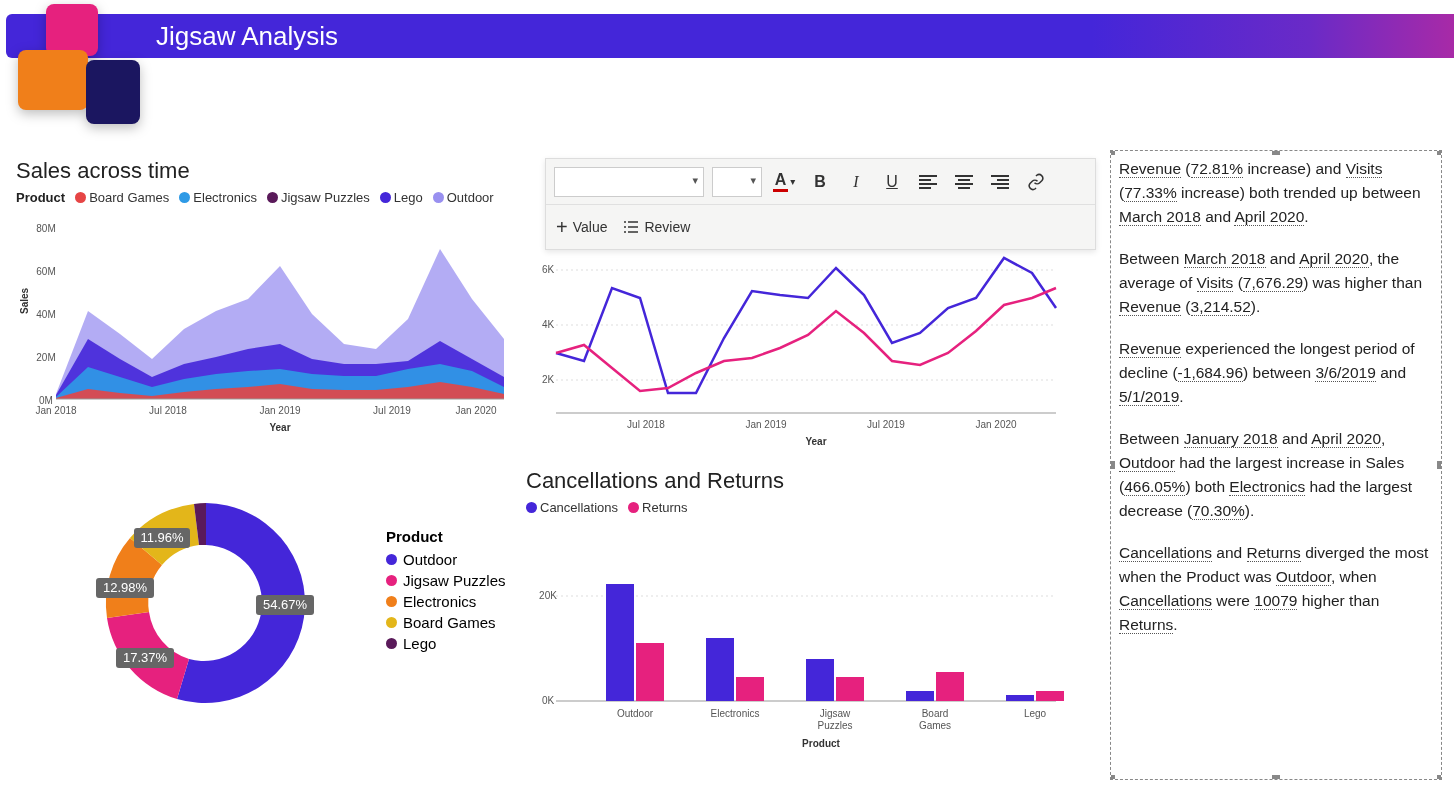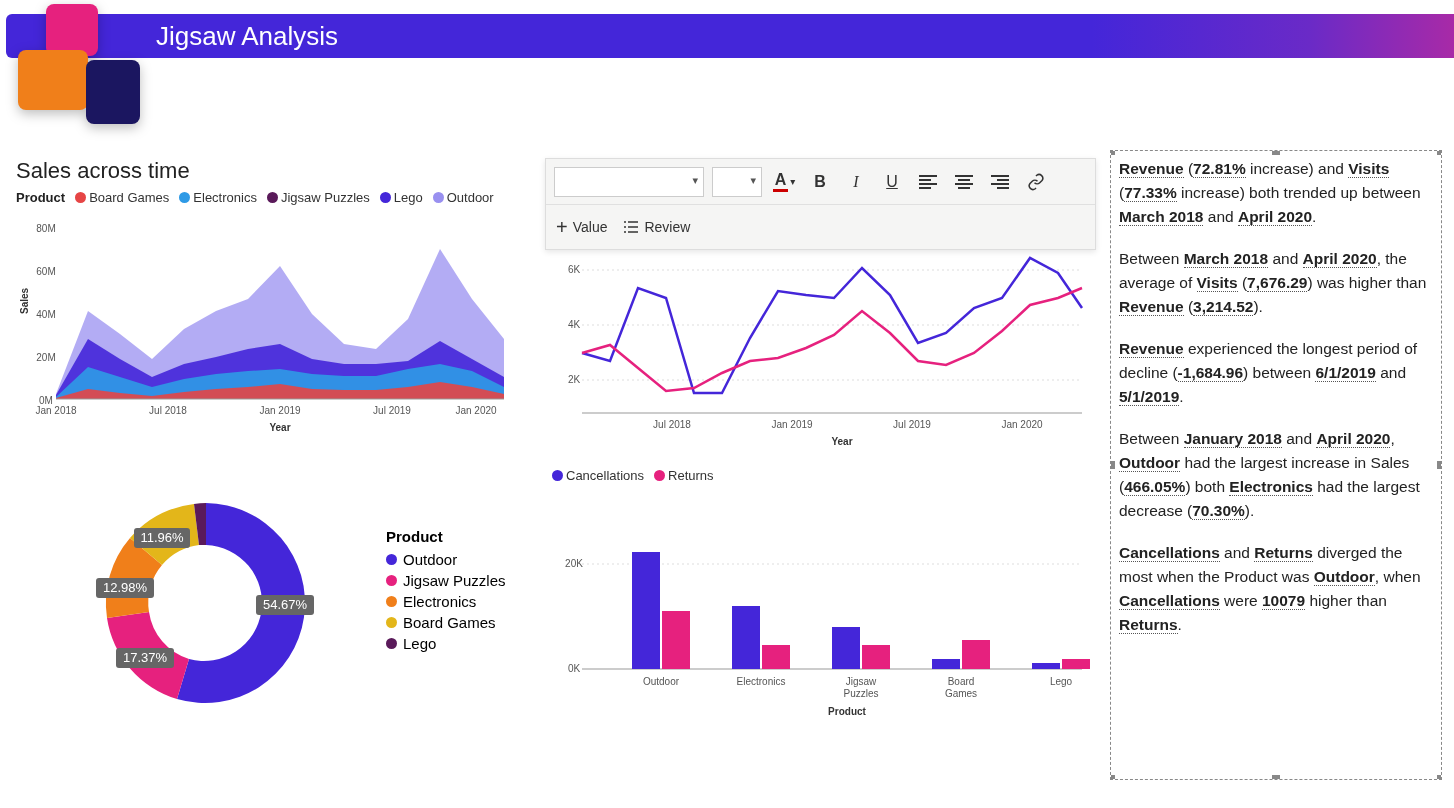--- a/index.html
+++ b/index.html
@@ -4,21 +4,21 @@
 <style>
   * { box-sizing: border-box; margin: 0; padding: 0; }
   body { font-family: "Segoe UI", Arial, sans-serif; background: #fff; width: 1454px; height: 808px; overflow: hidden; position: relative; }
   .header-bar { position: absolute; left: 6px; top: 14px; right: 0; height: 44px; background: linear-gradient(90deg, #4426d9 0%, #4426d9 75%, #6a2ac7 90%, #a82aa7 100%); display: flex; align-items: center; border-radius: 6px 0 0 6px; }
   .page-title { color: #fff; font-size: 26px; font-weight: 400; margin-left: 150px; }
   .logo-block { position: absolute; left: 14px; top: 0; width: 126px; height: 128px; filter: drop-shadow(0 4px 6px rgba(0,0,0,0.25)); }
   .logo-block .sq { position: absolute; border-radius: 8px; }
   .sq.pink { left: 32px; top: 4px; width: 52px; height: 52px; background: #e6217e; }
   .sq.orange { left: 4px; top: 50px; width: 70px; height: 60px; background: #f07f1a; }
   .sq.navy { left: 72px; top: 60px; width: 54px; height: 64px; background: #1b1660; }
-  .dashboard { position: absolute; left: 16px; top: 158px; right: 16px; bottom: 6px; display: grid; grid-template-columns: 510px 560px 340px; grid-template-rows: 300px 310px; gap: 10px 26px; }
+  .dashboard { position: absolute; left: 16px; top: 158px; right: 16px; bottom: 6px; display: grid; grid-template-columns: 510px 560px 340px; grid-template-rows: 300px 310px; gap: 10px 0; }
   .panel { position: relative; }
   .chart-title { font-size: 22px; font-weight: 400; color: #222; margin-bottom: 6px; }
   .legend-row { font-size: 13px; color: #333; display: flex; flex-wrap: wrap; align-items: center; gap: 4px 10px; margin-bottom: 4px; }
   .legend-label { font-weight: 600; color: #222; }
   .swatch { display: inline-flex; align-items: center; gap: 3px; }
   .dot { width: 11px; height: 11px; border-radius: 50%; display: inline-block; }
   svg { display: block; }
   .axis-label { font-size: 10px; fill: #555; text-anchor: middle; }
   .axis-title { font-size: 10px; fill: #333; font-weight: 600; }
   .grid-dash { stroke: #ddd; stroke-width: 1; stroke-dasharray: 2 3; }
@@ -38,21 +38,21 @@
   .tb-btn { width:28px; height:30px; display:flex; align-items:center; justify-content:center; color:#333; font-size:16px; cursor:pointer; }
   .tb-btn.bold { font-weight:800; }
   .tb-btn.italic { font-style:italic; font-family:serif; }
   .tb-btn.underline { text-decoration:underline; }
   .tb-fontcolor { display:flex; align-items:center; gap:2px; }
   .tb-fontcolor .A { font-weight:600; border-bottom:3px solid #c00; padding:0 2px; }
   .tb-r2-item { display:flex; align-items:center; gap:5px; font-size:14px; color:#333; cursor:pointer; }
   
   .narrative { position:absolute; left:1110px; top:150px; width:332px; height:630px; border:1px dashed #888; padding:6px 8px; font-size:15.5px; line-height:1.55; color:#222; overflow:hidden; }
   .narrative p { margin-bottom:18px; }
-  .u { border-bottom:1px dotted #555;font-weight:bold; }
+  .u { border-bottom:1px dotted #555; }
   .resize-handle { position:absolute; width:8px; height:8px; background:#888; }
   .rh-tl{top:-4px;left:-4px;} .rh-tr{top:-4px;right:-4px;} .rh-bl{bottom:-4px;left:-4px;} .rh-br{bottom:-4px;right:-4px;}
   .rh-t{top:-4px;left:50%;margin-left:-4px;} .rh-b{bottom:-4px;left:50%;margin-left:-4px;}
   .rh-l{left:-4px;top:50%;margin-top:-4px;} .rh-r{right:-4px;top:50%;margin-top:-4px;}
   .opts-icon { position:absolute; right:-2px; top:-18px; font-size:16px; color:#666; letter-spacing:1px; cursor:pointer; }
   .align-icon { display:inline-block; width:18px; }
   .align-icon span{ display:block; height:2px; background:#333; margin:2px 0; }
 </style>
 </head>
 <body>
@@ -183,20 +183,21 @@
           <span>Board Games</span>
         </div>
       <div class="row">
           <span class="dot" style="background:#5a1a5a"></span>
           <span>Lego</span>
         </div>
     </div>
   </div>
 
   <div class="panel">
+    <div class="chart-title">Cancellations and Returns</div>
     <div class="legend-row">
       <span class="swatch">
           <span class="dot" style="background:#4426d9"></span>
           <span>Cancellations</span>
         </span>
       <span class="swatch">
           <span class="dot" style="background:#e6217e"></span>
           <span>Returns</span>
         </span>
     </div>
@@ -307,16 +308,16 @@
   <div class="resize-handle rh-tl"></div>
   <div class="resize-handle rh-tr"></div>
   <div class="resize-handle rh-bl"></div>
   <div class="resize-handle rh-br"></div>
   <div class="resize-handle rh-t"></div>
   <div class="resize-handle rh-b"></div>
   <div class="resize-handle rh-l"></div>
   <div class="resize-handle rh-r"></div>
   <p><span class="u">Revenue</span><span> (</span><span class="u">72.81%</span><span> increase) and </span><span class="u">Visits</span><span> (</span><span class="u">77.33%</span><span> increase) both trended up between </span><span class="u">March 2018</span><span> and </span><span class="u">April 2020</span><span>.</span></p>
   <p><span>Between </span><span class="u">March 2018</span><span> and </span><span class="u">April 2020</span><span>, the average of </span><span class="u">Visits</span><span> (</span><span class="u">7,676.29</span><span>) was higher than </span><span class="u">Revenue</span><span> (</span><span class="u">3,214.52</span><span>).</span></p>
-  <p><span class="u">Revenue</span><span> experienced the longest period of decline (</span><span class="u">-1,684.96</span><span>) between </span><span class="u">6/1/2019</span><span> and </span><span class="u">5/1/2019</span><span>.</span></p>
+  <p><span class="u">Revenue</span><span> experienced the longest period of decline (</span><span class="u">-1,684.96</span><span>) between </span><span class="u">3/6/2019</span><span> and </span><span class="u">5/1/2019</span><span>.</span></p>
   <p><span>Between </span><span class="u">January 2018</span><span> and </span><span class="u">April 2020</span><span>, </span><span class="u">Outdoor</span><span> had the largest increase in Sales (</span><span class="u">466.05%</span><span>) both </span><span class="u">Electronics</span><span> had the largest decrease (</span><span class="u">70.30%</span><span>).</span></p>
   <p><span class="u">Cancellations</span><span> and </span><span class="u">Returns</span><span> diverged the most when the Product was </span><span class="u">Outdoor</span><span>, when </span><span class="u">Cancellations</span><span> were </span><span class="u">10079</span><span> higher than </span><span class="u">Returns</span><span>.</span></p>
 </div>
 
 </body></html>

